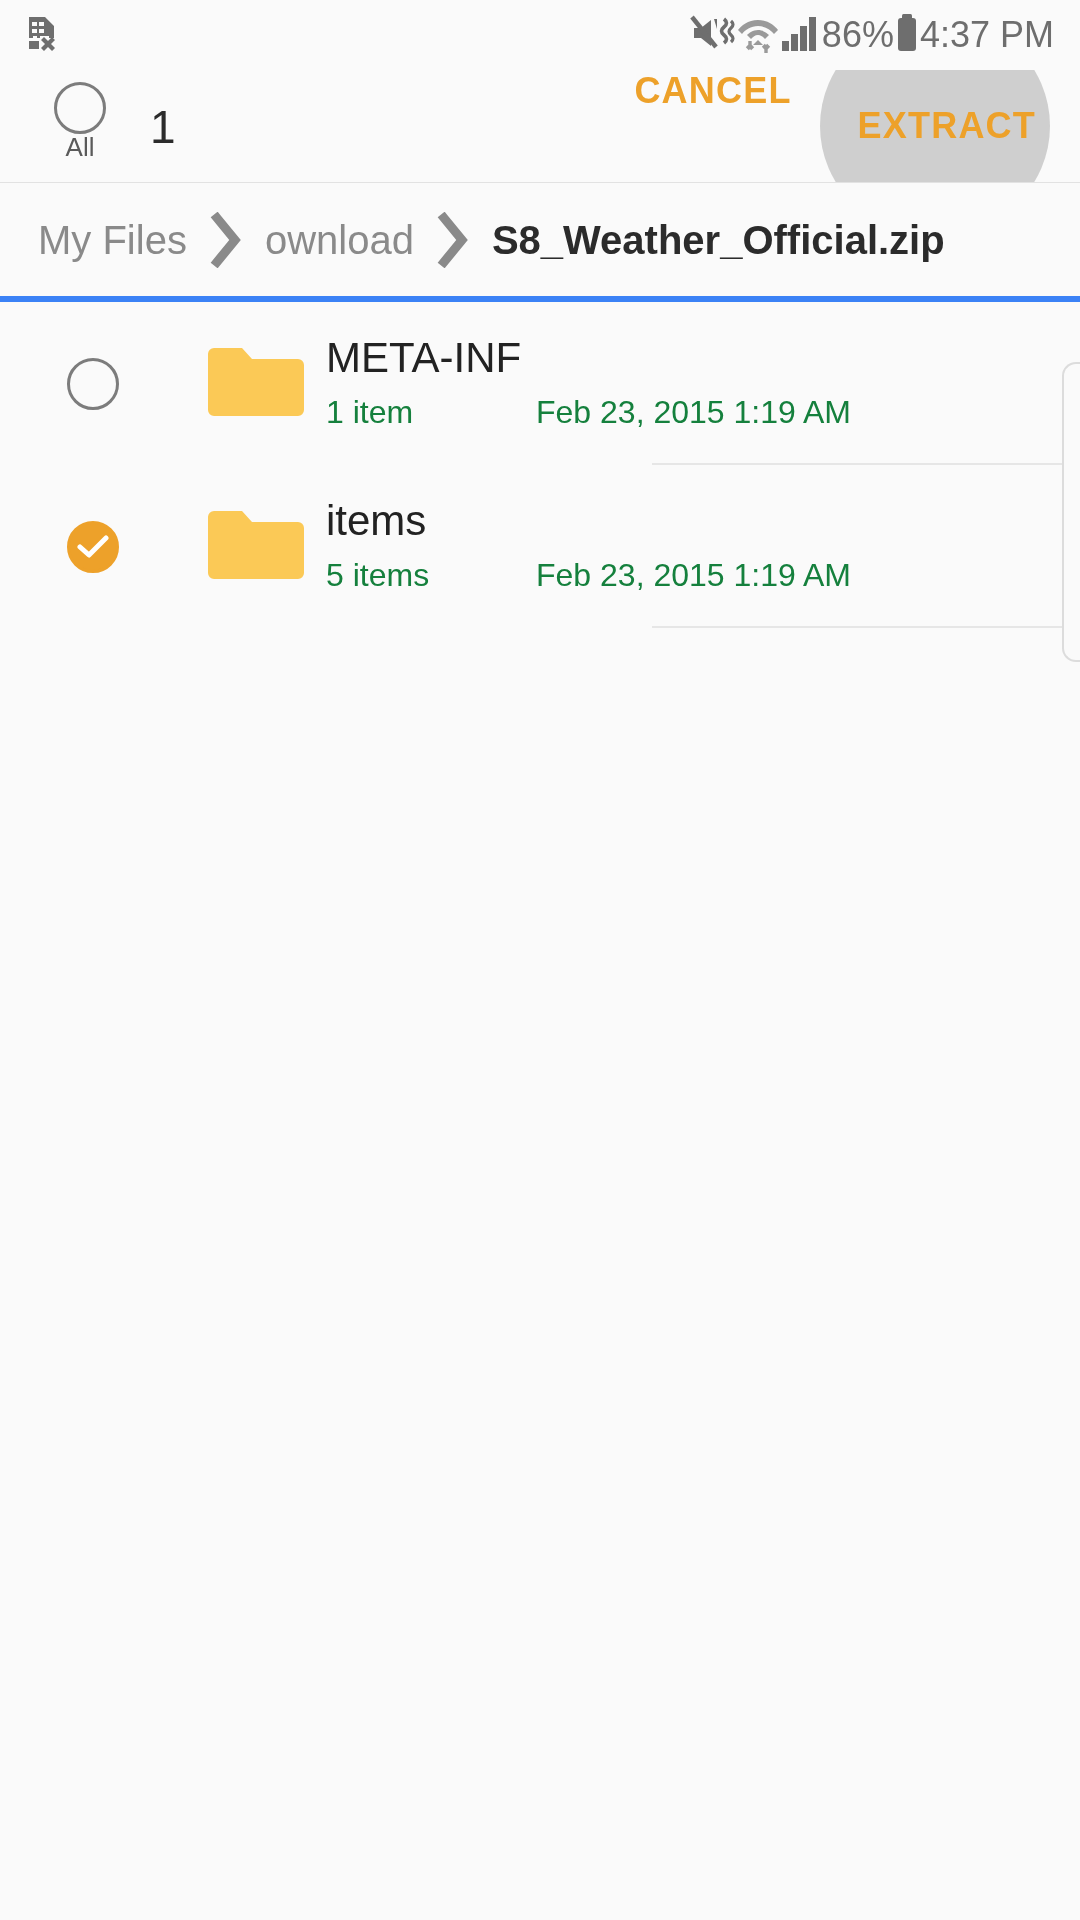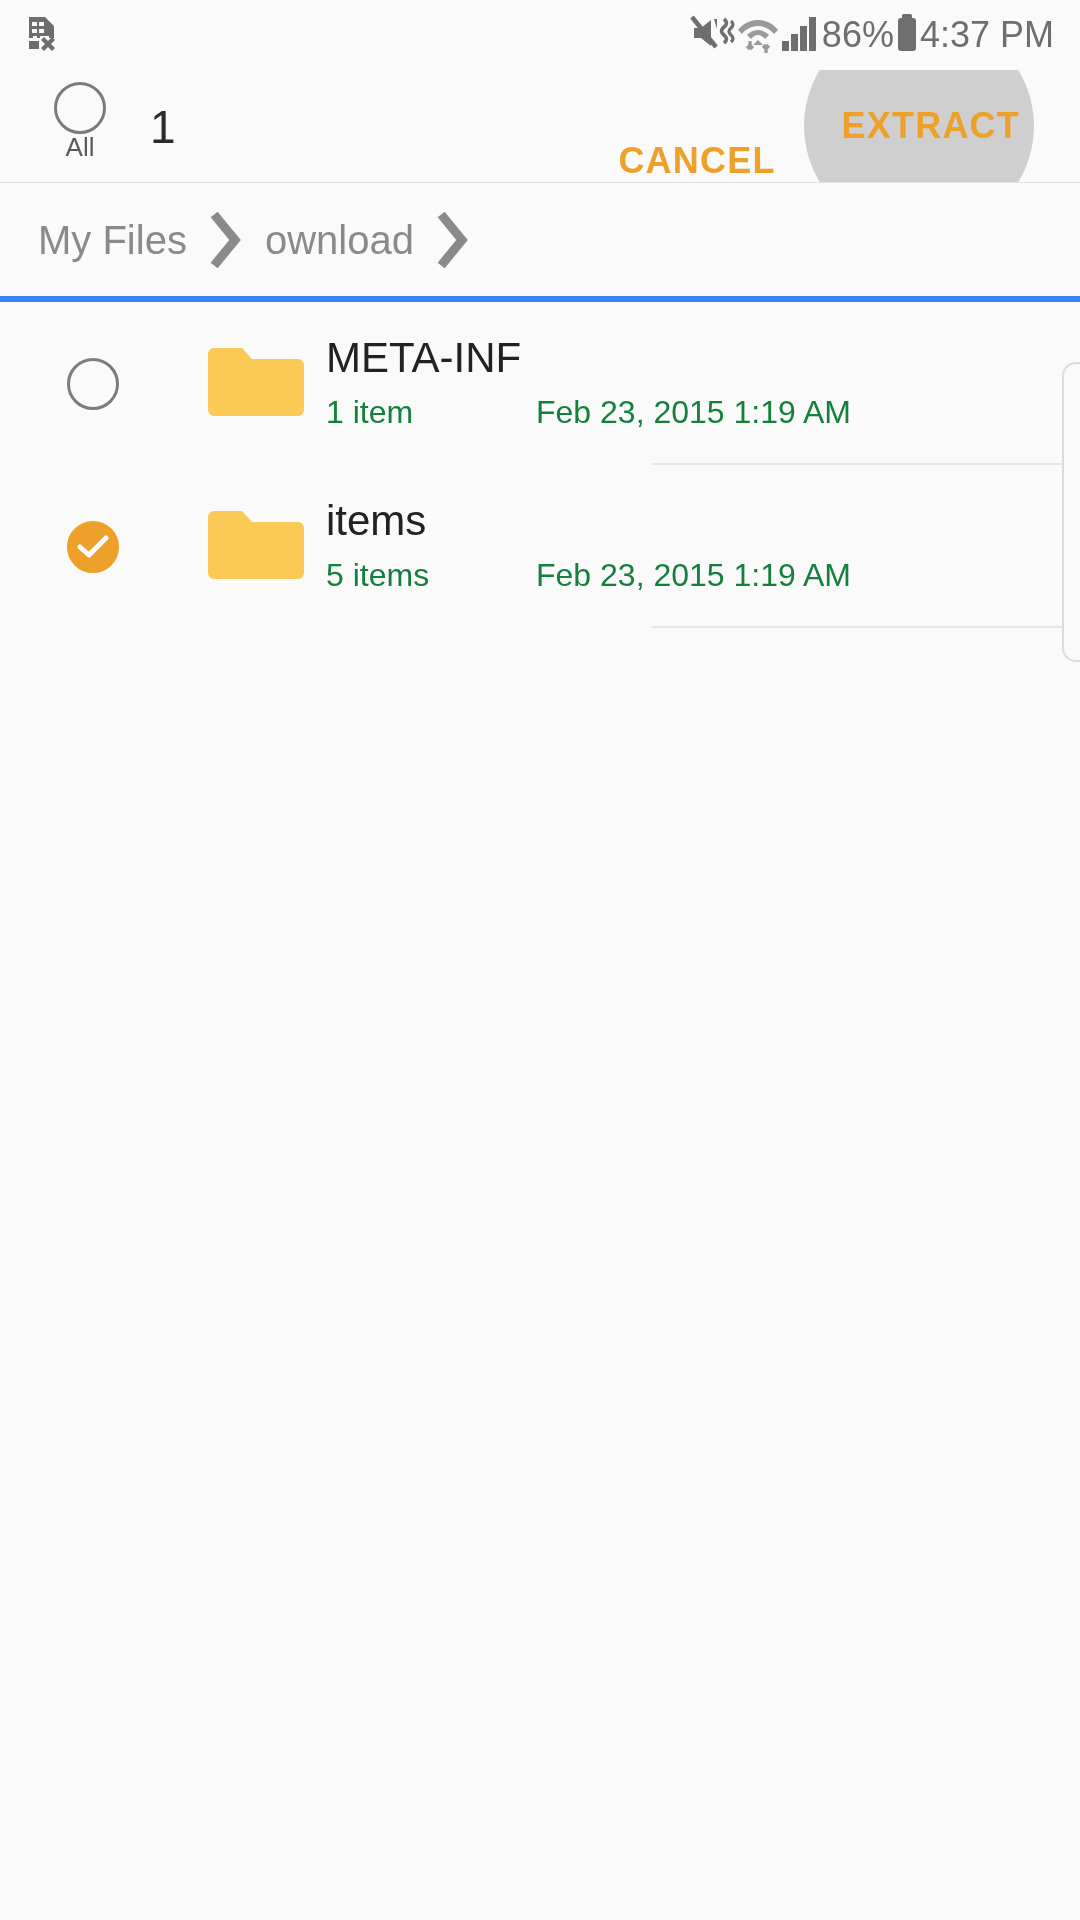--- a/index.html
+++ b/index.html
@@ -67,25 +67,25 @@
   .sel-count {
     position: absolute;
     left: 150px;
     top: 34px;
     font-size: 46px;
     color: #2b2b2b;
     line-height: 1;
   }
   .ab-actions {
     position: absolute;
-    right: 16px;
+    right: 0;
     top: 0;
     height: 100%;
     display: flex;
-    align-items: flex-end;
+    align-items: flex-start;
   }
   .btn-cancel {
     font-size: 36px;
     font-weight: bold;
     color: #eda12a;
     letter-spacing: 1.2px;
     padding: 0 28px;
     background: transparent;
     border: none;
     cursor: pointer;
@@ -312,20 +312,21 @@
     <svg width="34" height="56" viewBox="0 0 34 56">
       <path d="M8 6 L26 28 L8 50" stroke="#8a8a8a" stroke-width="9" fill="none" stroke-linecap="square" stroke-linejoin="miter"></path>
     </svg>
   </span>
   <span class="bc-seg">ownload</span>
   <span class="bc-chev">
     <svg width="34" height="56" viewBox="0 0 34 56">
       <path d="M8 6 L26 28 L8 50" stroke="#8a8a8a" stroke-width="9" fill="none" stroke-linecap="square" stroke-linejoin="miter"></path>
     </svg>
   </span>
+  <span class="bc-seg current">S8_Weather_Official.zip</span>
 </div>
 
 <div class="filelist">
 
   <div class="row">
     <div class="row-check">
       <div class="chk"></div>
     </div>
     <div class="row-icon">
       <svg width="100" height="80" viewBox="0 0 100 80">

